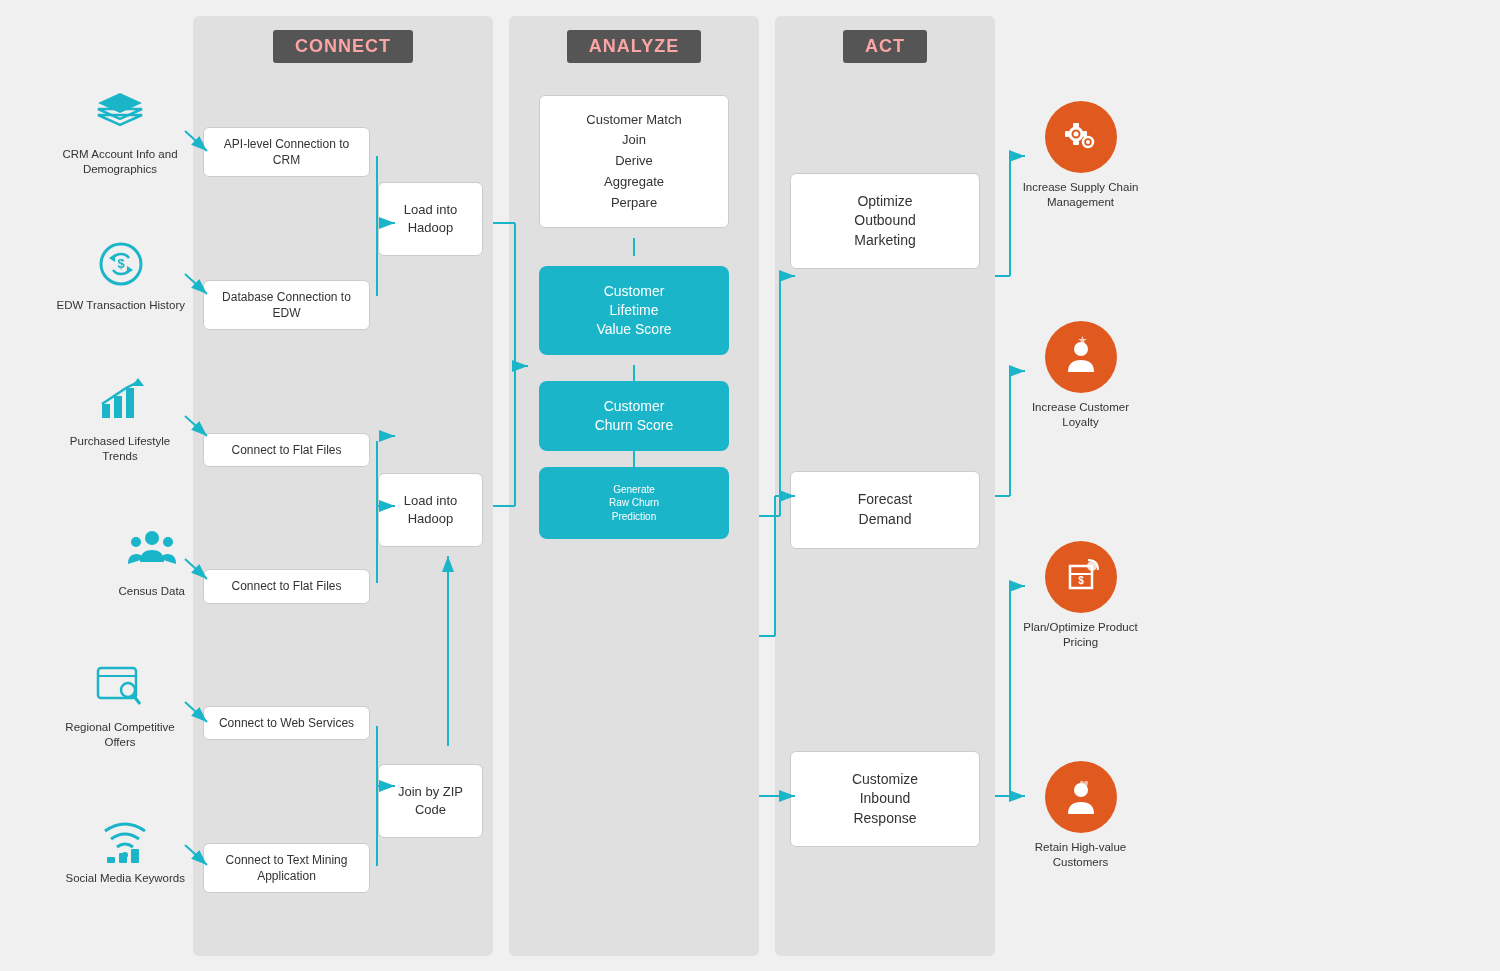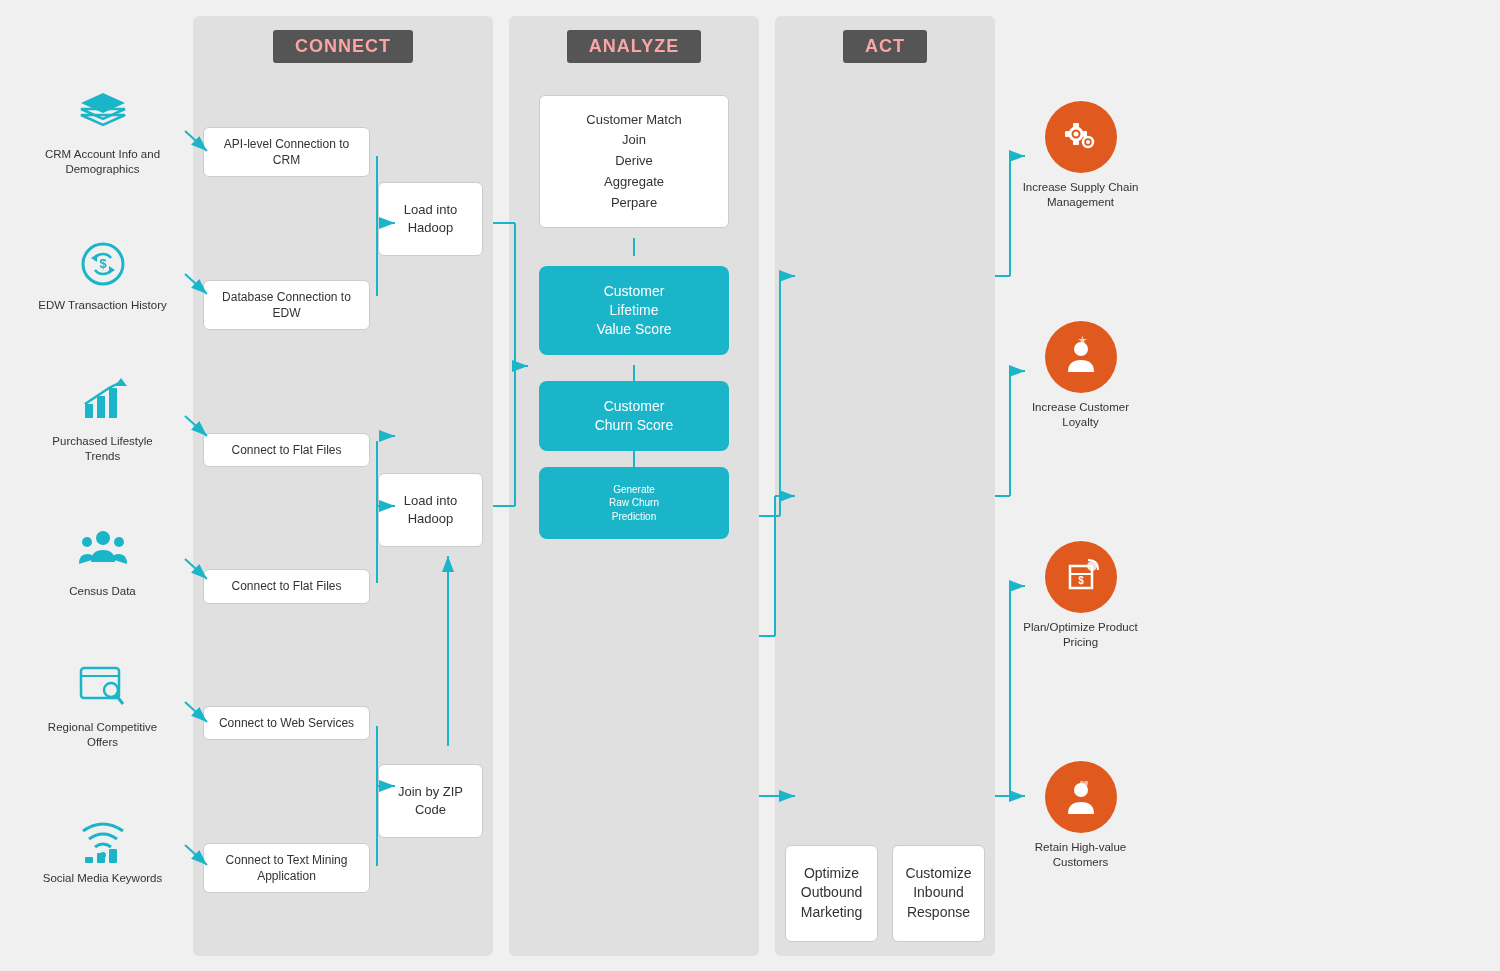--- a/index.html
+++ b/index.html
@@ -24,20 +24,21 @@
     }
 
     
     .sources-col {
       width: 165px;
       display: flex;
       flex-direction: column;
       justify-content: space-around;
       padding: 40px 0;
       flex-shrink: 0;
+      align-items: flex-end;
     }
     .source-item {
       display: flex;
       flex-direction: column;
       align-items: center;
       gap: 6px;
       text-align: center;
     }
     .source-icon {
       width: 56px;
@@ -119,22 +120,22 @@
     }
 
     
     .act-panel {
       width: 220px;
       margin: 0 8px;
     }
     .act-inner {
       width: 100%;
       display: flex;
-      flex-direction: row;
-      align-items: flex-end;
+      flex-direction: column;
+      align-items: center;
       gap: 14px;
       height: calc(100% - 44px);
       justify-content: space-around;
     }
 
     
     .outcomes-col {
       width: 155px;
       display: flex;
       flex-direction: column;
@@ -343,20 +344,23 @@
     </div>
   </div>
 
   <div class="panel act-panel" style="height:100%; flex-shrink:0;">
     <div class="panel-title">ACT</div>
     <div class="act-inner">
       <div class="box-white-lg" style="font-size:14px; padding:18px 12px;">
         Optimize<br>Outbound<br>Marketing
       </div>
       <div class="box-white-lg" style="font-size:14px; padding:18px 12px;">
+        Forecast<br>Demand
+      </div>
+      <div class="box-white-lg" style="font-size:14px; padding:18px 12px;">
         Customize<br>Inbound<br>Response
       </div>
     </div>
   </div>
 
   <div class="outcomes-col">
 
     <div class="outcome-item">
       <div class="outcome-circle">
         <svg width="42" height="42" viewBox="0 0 42 42">

